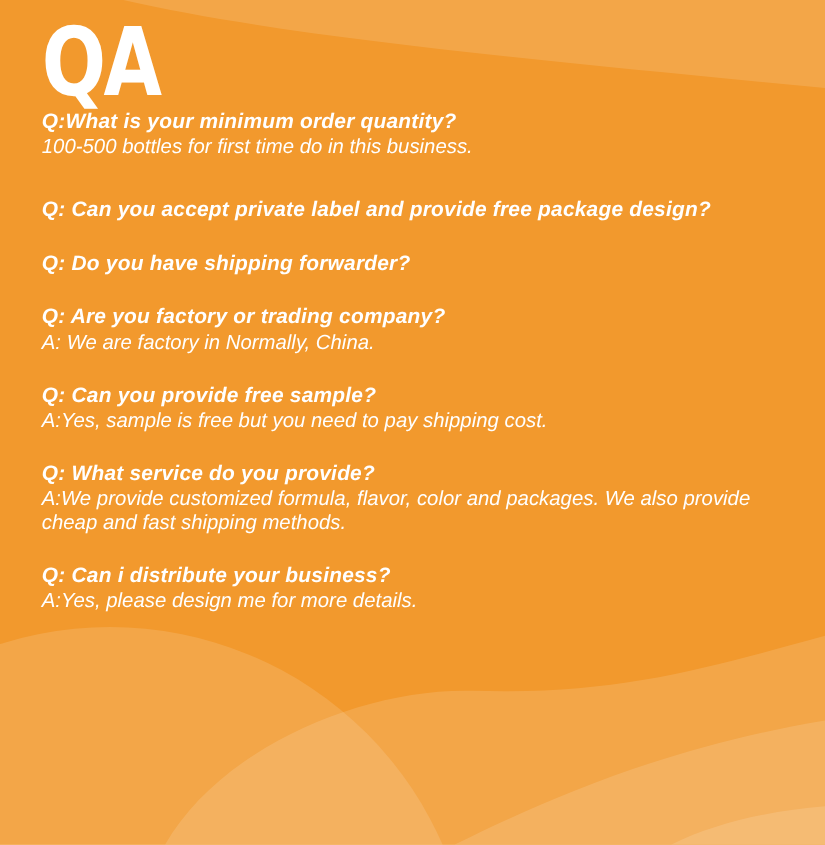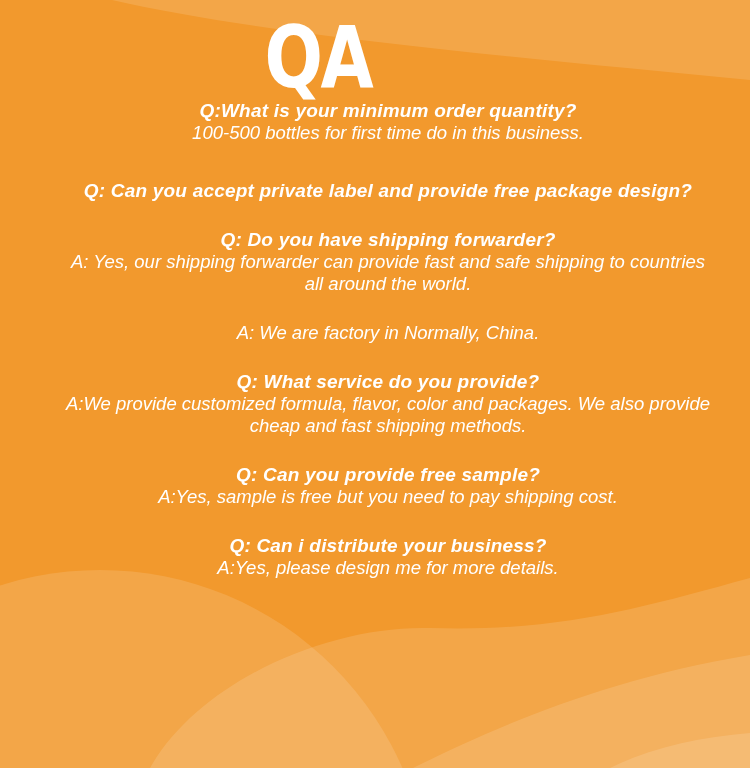--- a/index.html
+++ b/index.html
@@ -19,21 +19,20 @@
     width: 750px; height: 768px;
     display: block;
     pointer-events: none;
   }
 
   .content {
     position: absolute;
     left: 38px;
     top: 0;
     width: 700px;
-    text-align: center;
   }
 
   .title {
     font-family: "DejaVu Sans", sans-serif;
     font-size: 86px;
     line-height: 86px;
     font-weight: bold;
     letter-spacing: -3px;
     transform: scaleX(0.8);
     transform-origin: left top;
@@ -85,45 +84,42 @@
             <div class="faq-answer-line">100-500 bottles for first time do in this business.</div>
           </div>
   </div>
 
   <div class="faq-item">
     <div class="faq-question">Q: Can you accept private label and provide free package design?</div>
   </div>
 
   <div class="faq-item">
     <div class="faq-question">Q: Do you have shipping forwarder?</div>
-    <div class="faq-answers">
-            <div class="faq-answer-line">A: Yes, our shipping forwarder can provide fast and safe shipping to countries</div>
-            <div class="faq-answer-line">all around the world.</div>
-          </div>
   </div>
 
 
   <div class="faq-item">
+    <div class="faq-question">Q: Are you factory or trading company?</div>
     <div class="faq-answers">
             <div class="faq-answer-line">A: We are factory in Normally, China.</div>
+          </div>
+  </div>
+
+  <div class="faq-item">
+    <div class="faq-question">Q: Can you provide free sample?</div>
+    <div class="faq-answers">
+            <div class="faq-answer-line">A:Yes, sample is free but you need to pay shipping cost.</div>
           </div>
   </div>
 
   <div class="faq-item">
     <div class="faq-question">Q: What service do you provide?</div>
     <div class="faq-answers">
             <div class="faq-answer-line">A:We provide customized formula, flavor, color and packages. We also provide</div>
             <div class="faq-answer-line">cheap and fast shipping methods.</div>
-          </div>
-  </div>
-
-  <div class="faq-item">
-    <div class="faq-question">Q: Can you provide free sample?</div>
-    <div class="faq-answers">
-            <div class="faq-answer-line">A:Yes, sample is free but you need to pay shipping cost.</div>
           </div>
   </div>
 
   <div class="faq-item">
     <div class="faq-question">Q: Can i distribute your business?</div>
     <div class="faq-answers">
             <div class="faq-answer-line">A:Yes, please design me for more details.</div>
           </div>
   </div>
 </div>

